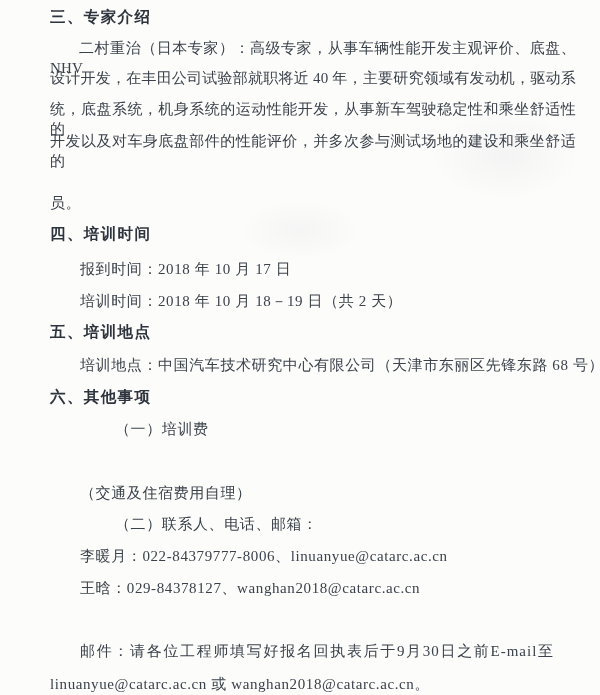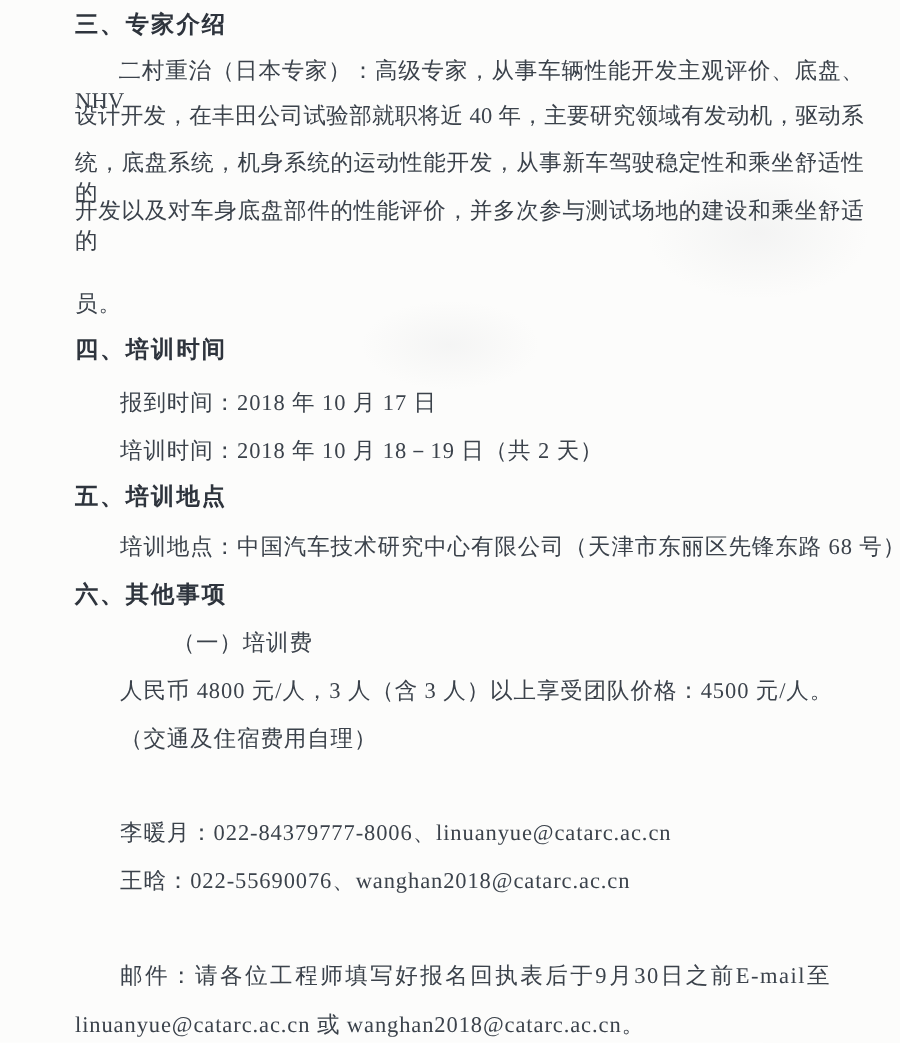--- a/index.html
+++ b/index.html
@@ -89,22 +89,22 @@
   <div class="ln heading" style="top:224px">四、培训时间</div>
   <div class="ln sub" style="top:259px">报到时间：2018 年 10 月 17 日</div>
   <div class="ln sub" style="top:291px">培训时间：2018 年 10 月 18－19 日（共 2 天）</div>
 
   <div class="ln heading" style="top:322px">五、培训地点</div>
   <div class="ln sub" style="top:355px">培训地点：中国汽车技术研究中心有限公司（天津市东丽区先锋东路 68 号）</div>
 
   <div class="ln heading" style="top:387px">六、其他事项</div>
 
   <div class="ln sub2" style="top:419px">（一）培训费</div>
-  <div class="ln sub" style="top:451px">人民币 4800 元/人，3 人（含 3 人）以上享受团队价格：4500 元/人。</div>
   <div class="ln sub" style="top:483px">（交通及住宿费用自理）</div>
 
+  <div class="ln sub2" style="top:514px">（二）联系人、电话、邮箱：</div>
   <div class="ln sub" style="top:546px">李暖月：022-84379777-8006、linuanyue@catarc.ac.cn</div>
-  <div class="ln sub" style="top:578px">王晗：022-55690076、wanghan2018@catarc.ac.cn</div>
+  <div class="ln sub" style="top:578px">王晗：029-84378127、wanghan2018@catarc.ac.cn</div>
 
   <div class="ln spread" style="top:641px">邮件：请各位工程师填写好报名回执表后于9月30日之前E-mail至</div>
   <div class="ln" style="top:674px">linuanyue@catarc.ac.cn 或 wanghan2018@catarc.ac.cn。</div>
 
 </div>
 
 </body></html>

